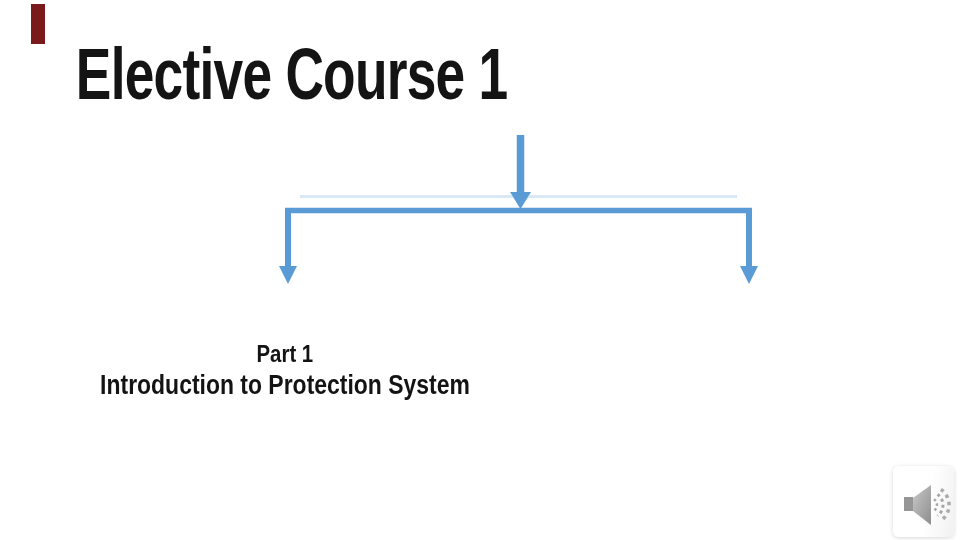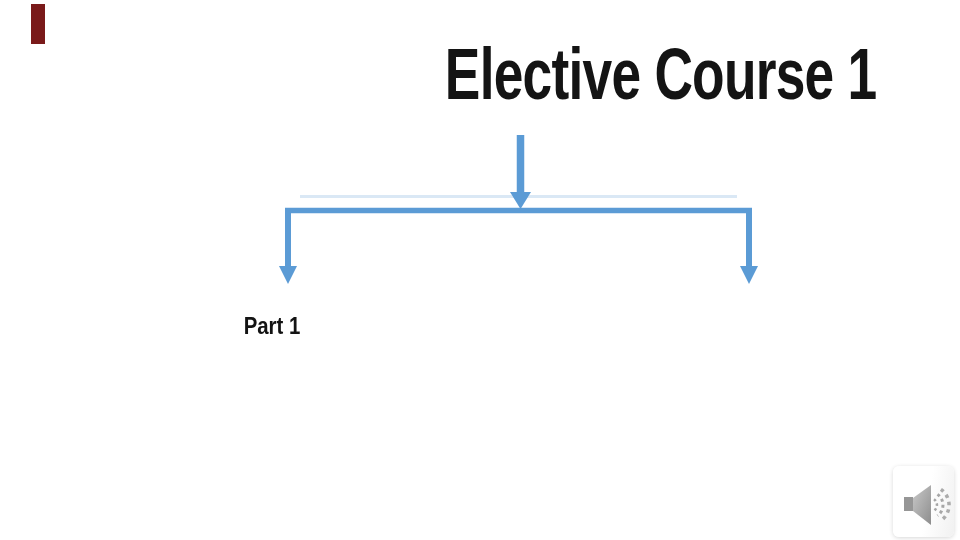--- a/index.html
+++ b/index.html
@@ -9,37 +9,37 @@
   }
   .slide{position:absolute;inset:0;background:#ffffff;}
 
   
   .accent-bar{
     position:absolute;left:31px;top:4px;width:14px;height:40px;
   }
 
   
   .title-wrap{
-    position:absolute;top:38px;left:0;width:952px;text-align:right;line-height:1;
+    position:absolute;top:38px;left:0;width:952px;text-align:left;line-height:1;
     white-space:nowrap;
   }
   .title-inner{
     display:inline-block;font-size:72px;font-weight:700;color:#141414;
     letter-spacing:-1px;transform:scaleX(0.74);transform-origin:center top;
   }
 
   
   .connector-svg{position:absolute;left:0;top:0;pointer-events:none;}
 
   
   .branch{
     position:absolute;top:310px;transform:translateX(-50%);
     text-align:center;color:#131313;white-space:nowrap;
   }
-  .branch-left{left:272px;}
+  .branch-left{left:285px;margin-top:28px;}
   .branch-right{left:718px;}
   .branch-label{font-size:24px;font-weight:700;line-height:1.3;}
   .branch-title{font-size:27px;font-weight:700;line-height:1.25;}
   .squeeze{display:inline-block;transform:scaleX(0.85);transform-origin:center top;}
   .branch-right .branch-label .squeeze{position:relative;left:34px;}
 
   
   .audio-card{
     position:absolute;left:893px;top:466px;width:61px;height:71px;
     border-radius:6px;background:linear-gradient(100deg,#ffffff 55%,#f1f1f1 100%);
@@ -71,20 +71,23 @@
     <polygon points="279,266 297,266 288,284" fill="#5b9bd5"></polygon>
 
     <line x1="749" y1="208" x2="749" y2="268" stroke-width="6" stroke="#5b9bd5"></line>
     <polygon points="740,266 758,266 749,284" fill="#5b9bd5"></polygon>
   </svg>
 
   <div class="branch branch-left">
     <div class="branch-label">
       <span class="squeeze">Part 1</span>
     </div>
+    <div class="branch-title">
+      <span class="squeeze">Introduction to Protection System</span>
+    </div>
   </div>
 
 
   <div class="audio-card">
     <svg width="60" height="70" viewBox="0 0 60 70">
       <defs>
         <linearGradient id="spkGrad" x1="0" y1="0" x2="1" y2="1">
           <stop offset="0" stop-color="#c9c9c9"></stop>
           <stop offset="1" stop-color="#8d8d8d"></stop>
         </linearGradient>

